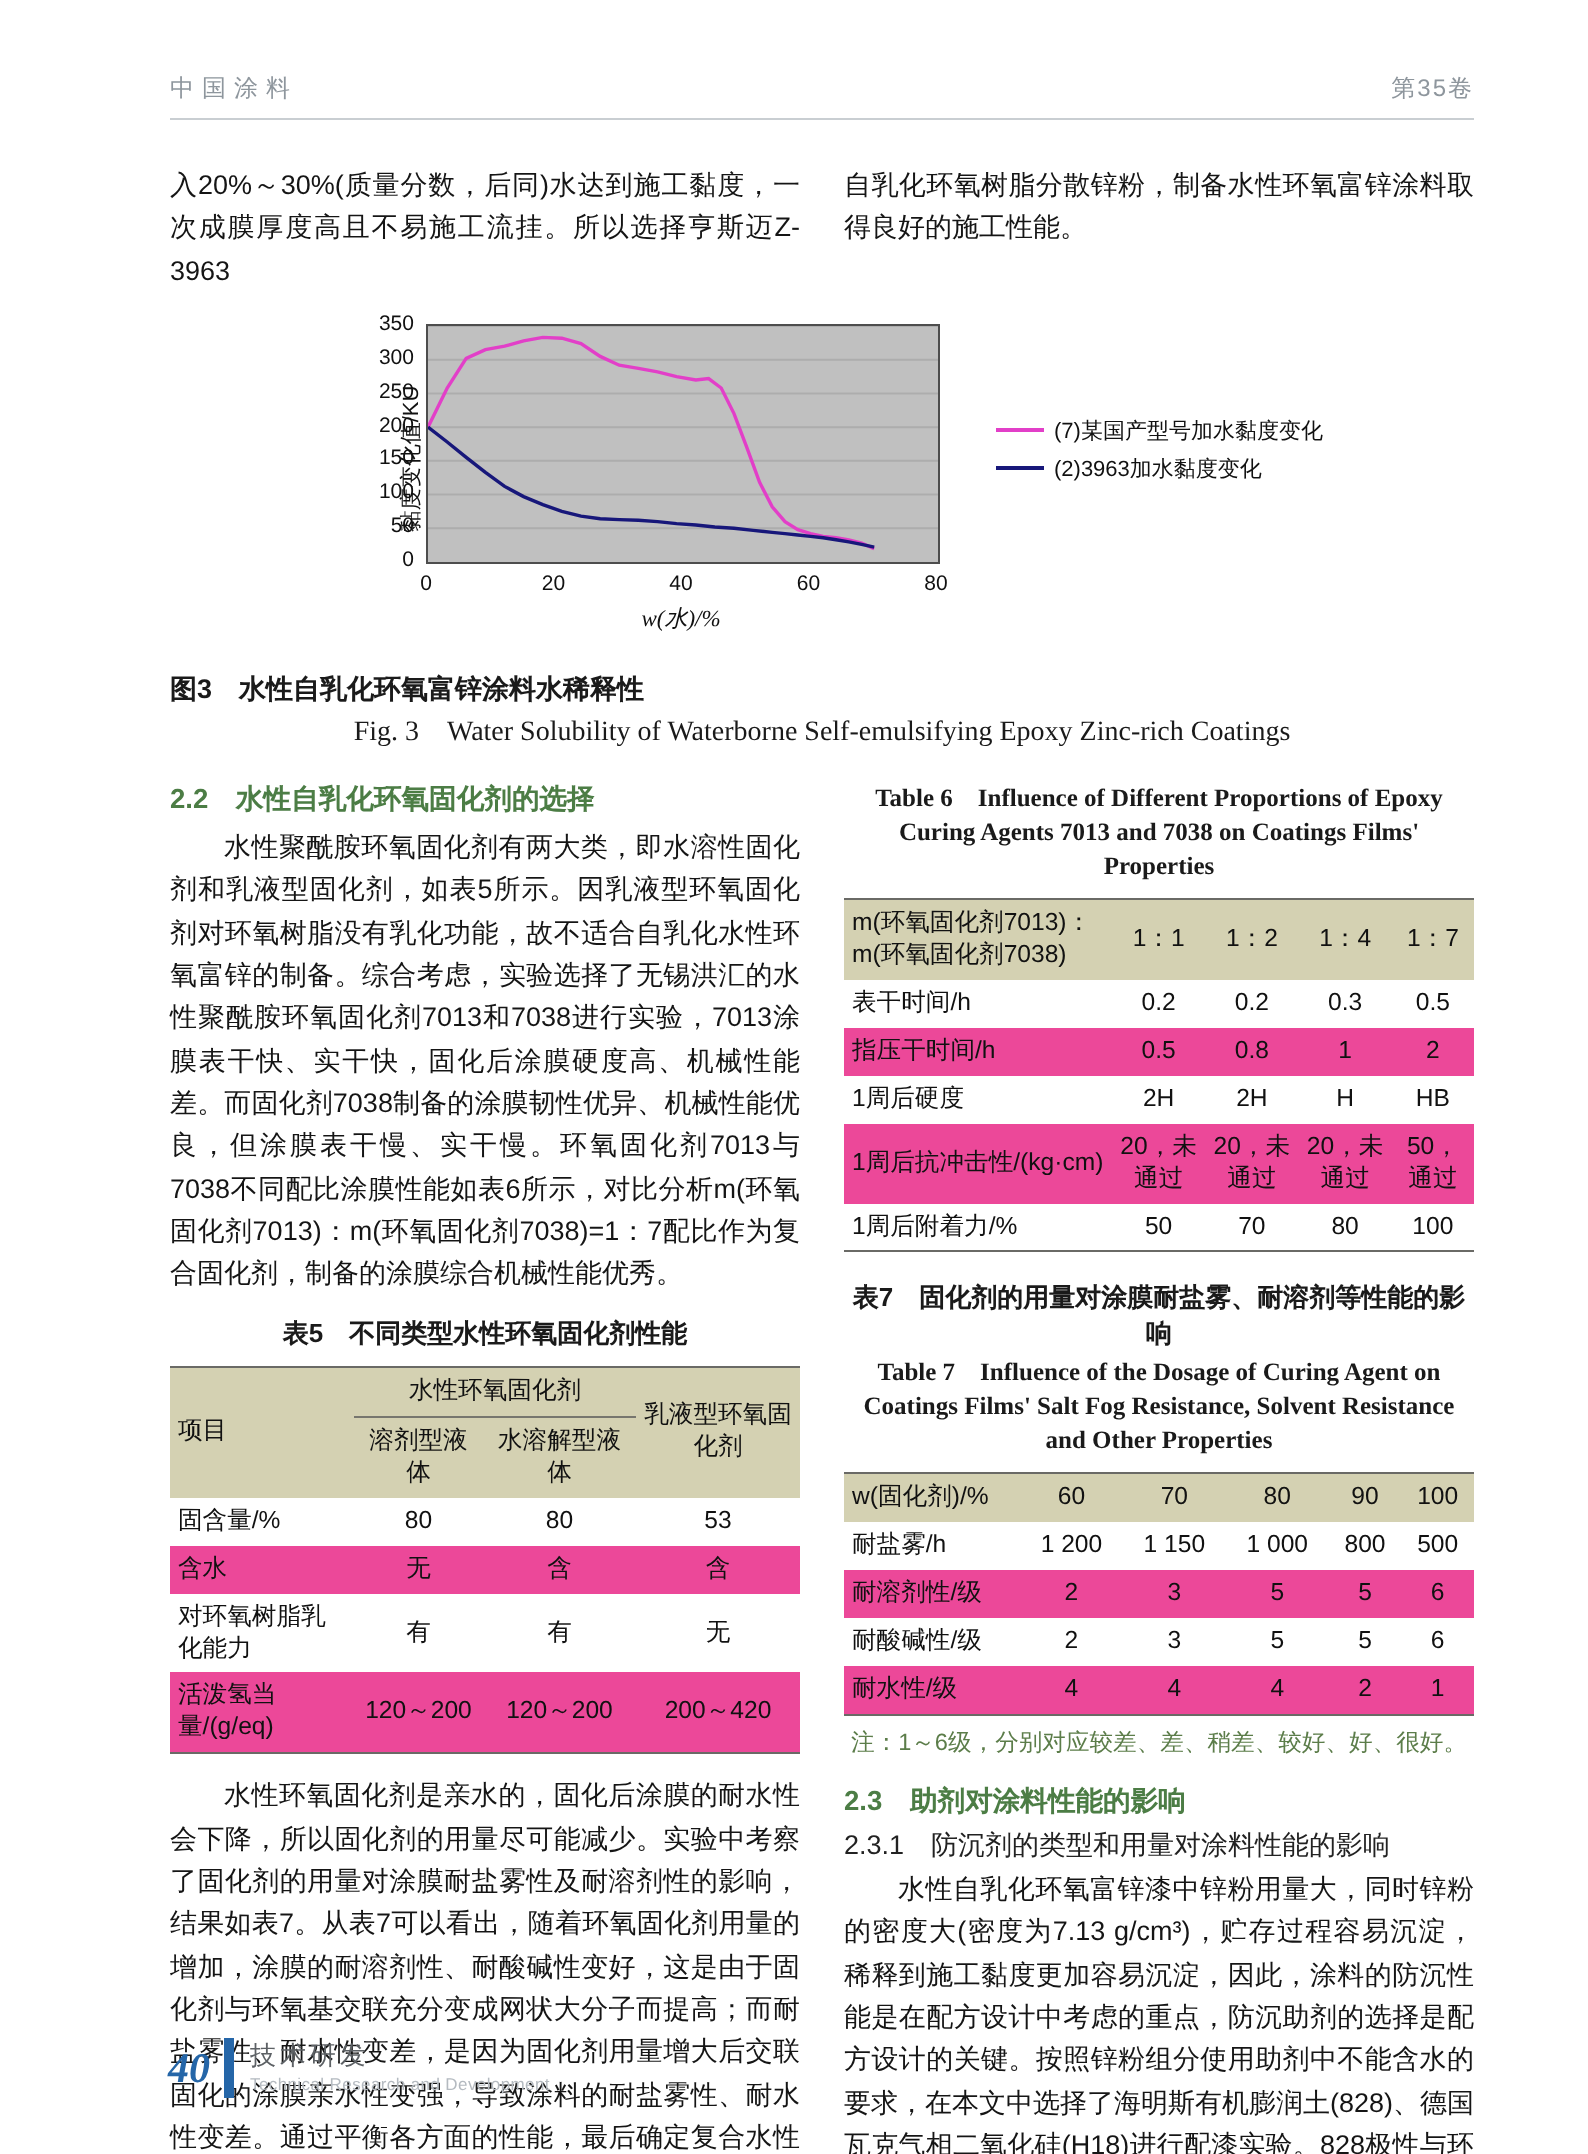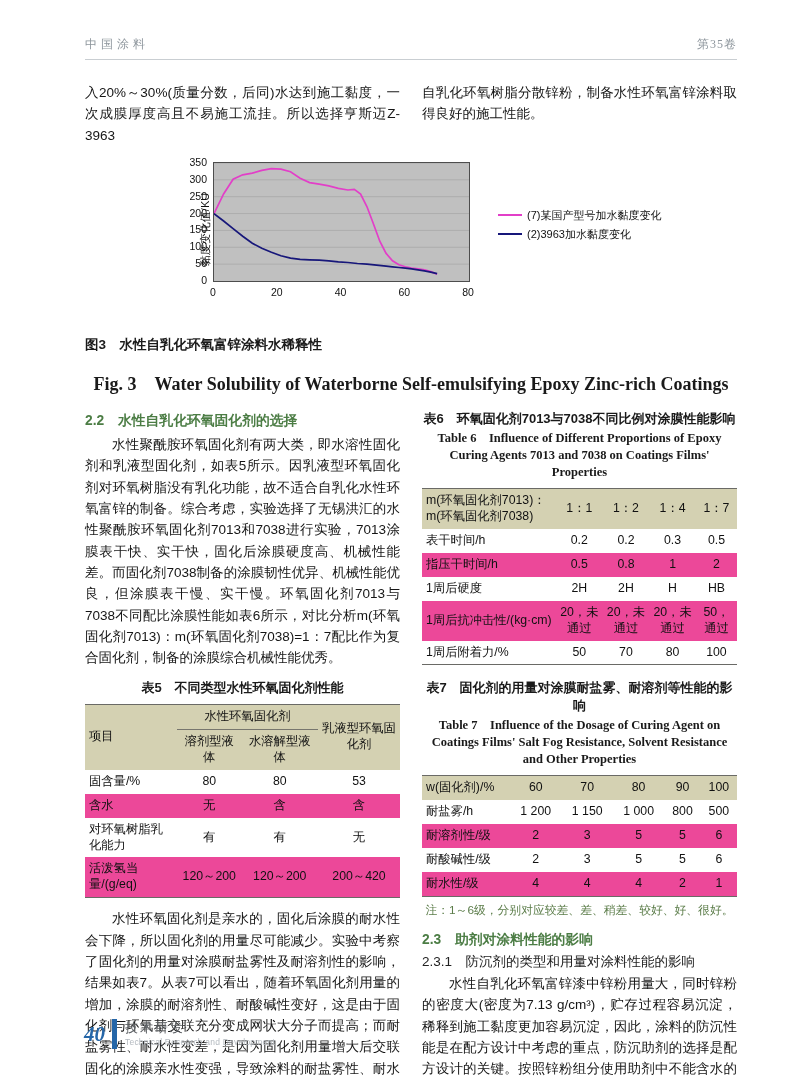--- a/index.html
+++ b/index.html
@@ -4,21 +4,21 @@
 <style>
   html,body{margin:0;padding:0;}
   body{
     width:794px;height:1077px;background:#ffffff;position:relative;
     font-family:"Liberation Sans","DejaVu Sans",sans-serif;
     color:#1a1a1a;overflow:hidden;
   }
   .page{padding:36px 57px 0 85px;}
   
   .pg-header{display:flex;justify-content:space-between;align-items:flex-end;
-    border-bottom:1px solid #c9ced2;padding-bottom:6px;font-family:Liberation Serif, serif;}
+    border-bottom:1px solid #c9ced2;padding-bottom:6px;}
   .pg-header .jn{color:#8e969d;font-size:12px;letter-spacing:4px;}
   .pg-header .vol{color:#8e969d;font-size:12px;letter-spacing:1px;}
   
   .cols{display:flex;gap:22px;}
   .col{width:315px;}
   .para{font-size:13.5px;line-height:1.58;text-align:justify;color:#151515;}
   .para.indent{text-indent:2em;}
   .intro{margin-top:22px;}
   
   .figure{position:relative;height:172px;margin-top:10px;}
@@ -30,22 +30,22 @@
   .ytick{position:absolute;font-size:10.5px;color:#111;width:30px;text-align:right;}
   .xtick{position:absolute;font-size:10.5px;color:#111;width:30px;text-align:center;top:130px;}
   .xlabel{position:absolute;top:146px;left:128px;width:255px;text-align:center;
     font-size:11.5px;font-style:italic;font-family:"Liberation Serif",serif;color:#111;}
   .legend{position:absolute;left:413px;top:52px;}
   .legend-item{display:flex;align-items:center;margin-bottom:4px;}
   .legend-swatch{width:24px;height:0;border-top:2px solid #000;margin-right:5px;}
   .legend-label{font-size:11px;white-space:nowrap;color:#111;}
   
   .cap-cn{text-align:left;font-weight:bold;font-size:13.5px;margin-top:8px;}
-  .cap-en{text-align:center;font-weight:bold;font-size:18px;
-    font-family:"Liberation Serif",serif;margin-top:18px;}
+  .cap-en{text-align:center;font-weight:normal;font-size:14px;
+    font-family:"Liberation Serif",serif;margin-top:3px;}
   
   .body-cols{margin-top:14px;}
   .sec-h{color:#4c7d45;font-weight:bold;font-size:13.8px;margin:2px 0 4px 0;}
   .sub-h{color:#222;font-size:13.5px;margin:4px 0 2px 0;}
   
   .tbl-title-cn{text-align:center;font-weight:bold;font-size:13px;margin-top:10px;}
   .tbl-title-en{text-align:center;font-weight:bold;font-size:12.5px;
     font-family:"Liberation Serif",serif;margin-top:2px;line-height:1.35;}
   table{border-collapse:collapse;width:100%;margin-top:7px;
     border-top:1.5px solid #6a6a66;border-bottom:1.5px solid #6a6a66;}
@@ -104,20 +104,21 @@
           <polyline points="0.0,50.6 9.6,58.0 19.1,65.7 28.7,73.2 38.3,80.2 47.8,85.3 57.4,89.3 66.9,92.7 76.5,95.1 86.1,96.4 95.6,96.8 105.2,97.1 114.8,97.8 124.3,98.8 133.9,99.5 143.4,100.5 153.0,101.1 162.6,102.2 172.1,103.2 178.5,103.8 184.9,104.5 191.3,105.2 197.6,105.9 204.0,106.9 210.4,107.9 216.8,109.2 223.1,110.6" fill="none" stroke="#17177a" stroke-width="1.7"></polyline>
         </svg>
     </div>
     <div id="xticks">
         <span class="xtick" style="left: 113px;">0</span>
         <span class="xtick" style="left: 176.75px;">20</span>
         <span class="xtick" style="left: 240.5px;">40</span>
         <span class="xtick" style="left: 304.25px;">60</span>
         <span class="xtick" style="left: 368px;">80</span>
       </div>
+    <div class="xlabel">w(水)/%</div>
     <div class="legend" id="legend">
         <div class="legend-item">
           <span class="legend-swatch" style="border-top-color: rgb(226, 63, 200);"></span>
           <span class="legend-label">(7)某国产型号加水黏度变化</span>
         </div>
         <div class="legend-item">
           <span class="legend-swatch" style="border-top-color: rgb(23, 23, 122);"></span>
           <span class="legend-label">(2)3963加水黏度变化</span>
         </div>
       </div>
@@ -168,21 +169,20 @@
           <td>120～200</td>
           <td>200～420</td>
         </tr>
       </tbody>
         </table>
 
       <div class="para indent" style="margin-top:10px;">水性环氧固化剂是亲水的，固化后涂膜的耐水性会下降，所以固化剂的用量尽可能减少。实验中考察了固化剂的用量对涂膜耐盐雾性及耐溶剂性的影响，结果如表7。从表7可以看出，随着环氧固化剂用量的增加，涂膜的耐溶剂性、耐酸碱性变好，这是由于固化剂与环氧基交联充分变成网状大分子而提高；而耐盐雾性、耐水性变差，是因为固化剂用量增大后交联固化的涂膜亲水性变强，导致涂料的耐盐雾性、耐水性变差。通过平衡各方面的性能，最后确定复合水性环氧固化剂的用量为理论当量的80%。</div>
     </div>
 
     <div class="col">
-      <div class="tbl-title-cn" style="margin-top:0;">表6　环氧固化剂7013与7038不同比例对涂膜性能影响</div>
       <div class="tbl-title-en" style="width:92%;margin-left:auto;margin-right:auto;">Table 6　Influence of Different Proportions of Epoxy Curing Agents 7013 and 7038 on Coatings Films' Properties</div>
       <table>
         <tbody>
             <tr class="hd">
           <td class="lbl" style="width:128px;">m(环氧固化剂7013)：m(环氧固化剂7038)</td>
           <td>1：1</td>
           <td>1：2</td>
           <td>1：4</td>
           <td>1：7</td>
         </tr>

